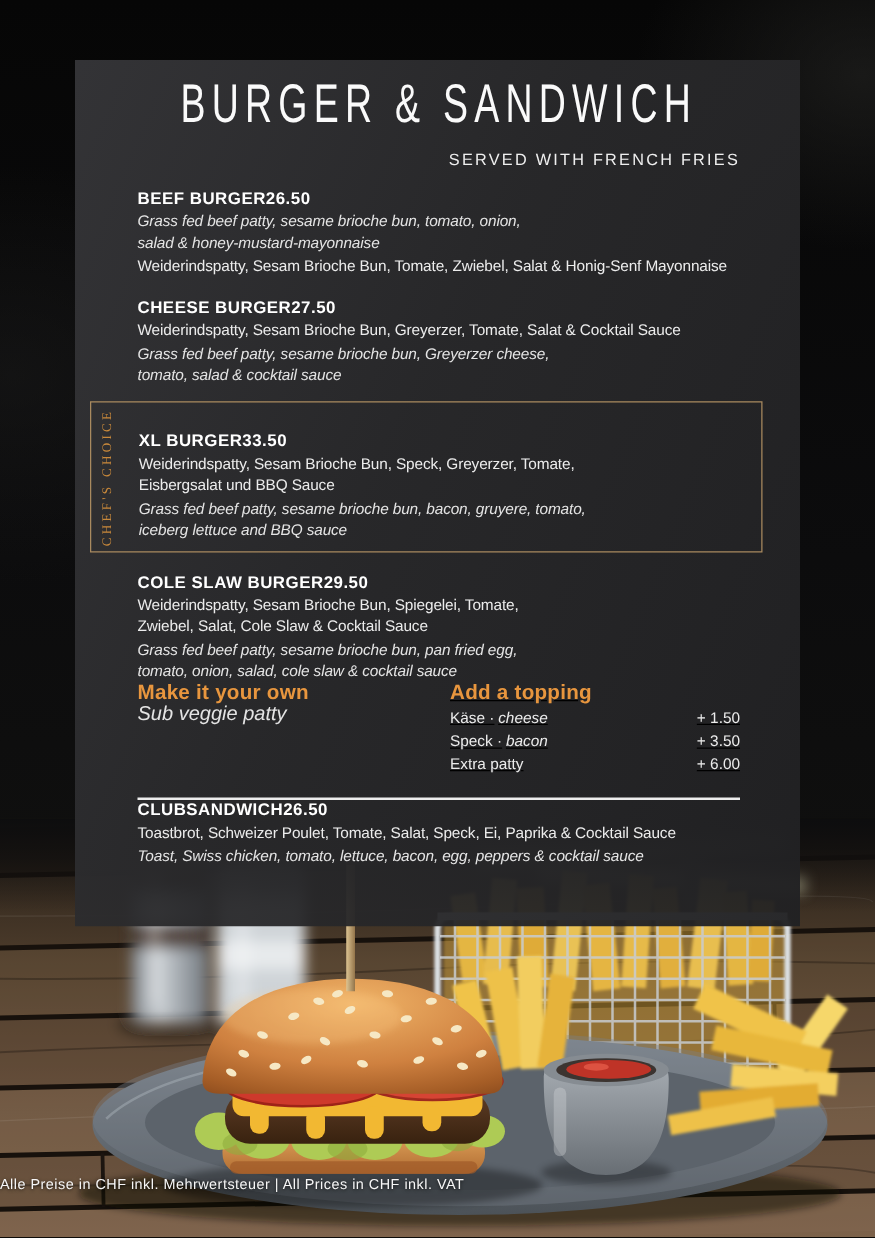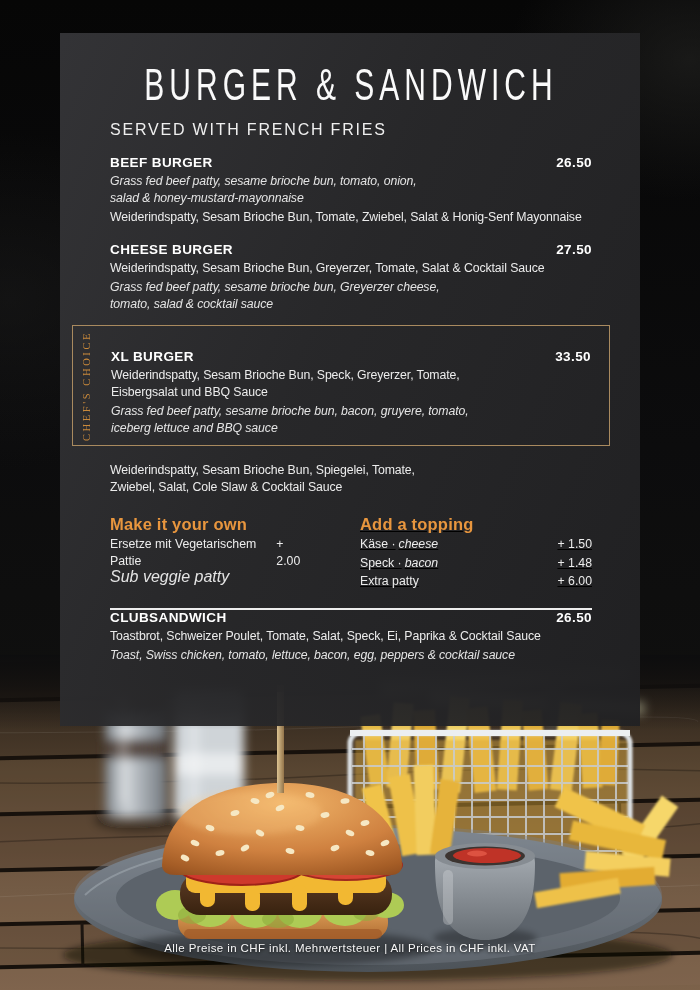--- a/index.html
+++ b/index.html
@@ -6,60 +6,60 @@
   .page{
     position:relative;width:700px;height:990px;overflow:hidden;
     font-family:"Liberation Sans",sans-serif;
     background:
       radial-gradient(260px 200px at 690px 60px, rgba(40,40,38,.55), rgba(0,0,0,0) 70%),
       radial-gradient(300px 240px at 10px 300px, rgba(28,28,28,.5), rgba(0,0,0,0) 70%),
       linear-gradient(#060606, #0c0c0d 45%, #121210 90%);
   }
   .photo{position:absolute;left:0;top:655px;width:700px;height:335px;z-index:1;}
   .card{
-    position:absolute;left:60px;top:33px;width:580px;height:693px;z-index:2;
-    box-sizing:border-box;padding:18px 48px 0 50px;
+    position:absolute;left:60px;top:48px;width:580px;height:693px;z-index:2;
+    box-sizing:border-box;padding:2px 48px 0 50px;
     background:linear-gradient(115deg, rgba(53,53,56,.96), rgba(41,41,43,.95) 45%, rgba(33,33,35,.96));
   }
   .title{
     text-align:center;color:#fafafa;font-size:30px;font-weight:400;
     letter-spacing:5px;line-height:48px;transform:scaleY(1.45);transform-origin:center top;
     white-space:nowrap;
   }
-  .subtitle{text-align:left;color:#efefef;font-size:16px;letter-spacing:1.8px;margin-top:22px;}
+  .subtitle{text-align:right;color:#efefef;font-size:13px;letter-spacing:1.8px;margin-top:22px;}
   .item{margin-top:16px;}
-  .item-head{display:flex;justify-content:space-between;align-items:baseline;
+  .item-head{display:flex;align-items:baseline;
     color:#ffffff;font-size:13.5px;font-weight:700;letter-spacing:.4px;}
   .desc{color:#ececec;font-size:12.3px;line-height:16.5px;letter-spacing:-.1px;
     margin-top:3px;white-space:pre-line;}
   .desc-en{font-style:italic;color:#e4e4e4;}
   .chef-box{
     position:relative;border:1px solid #a98a5f;
     margin:13px -18px 0 -38px;padding:7px 18px 9px 38px;
   }
   .chef-box .item{margin-top:16px;}
   .chef-badge{
     position:absolute;left:13px;top:50%;
     transform:translate(-50%,-50%) rotate(-90deg);
     white-space:nowrap;font-family:"Liberation Serif",serif;
     font-size:10.5px;letter-spacing:2.6px;color:#c9893b;
   }
-  .extras{display:flex;margin-top:20px;}
+  .extras{display:flex;}
   .col-left{width:250px;flex:none;}
   .col-right{flex:1;text-decoration:underline;}
   .extras-title{color:#e8963e;font-size:16.5px;font-weight:700;letter-spacing:.2px;}
   .opt-row{display:flex;justify-content:space-between;color:#ececec;
     font-size:12.3px;line-height:16.5px;margin-top:2px;}
   .col-left .opt-row{width:198px;}
   .opt-label i{margin-left:3px;}
   .opt-sub{font-style:italic;color:#e4e4e4;font-size:16px;line-height:16.5px;}
   .divider{border:none;border-top:2px solid #ededed;margin:18px 0 0 0;}
   .club{margin-top:0;}
   .footer{
-    position:absolute;left:0;right:0;top:942px;z-index:3;text-align:center;
+    position:absolute;left:0;right:0;top:942px;z-index:3;text-align:left;
     color:#f7f7f7;font-size:11.5px;letter-spacing:.4px;
     text-shadow:0 1px 3px rgba(0,0,0,.7);
   }
 </style>
 </head>
 <body>
 
 <div class="page">
 
   <svg class="photo" viewBox="0 0 700 335" width="700" height="335">
@@ -344,42 +344,44 @@
           <span>33.50</span>
         </div>
         <div class="desc">Weiderindspatty, Sesam Brioche Bun, Speck, Greyerzer, Tomate,
 Eisbergsalat und BBQ Sauce</div>
         <div class="desc desc-en">Grass fed beef patty, sesame brioche bun, bacon, gruyere, tomato,
 iceberg lettuce and BBQ sauce</div>
       </div>
     </div>
 
     <div class="item">
+      <div class="item-head">
+        <span>COLE SLAW BURGER</span>
+        <span>29.50</span>
+      </div>
       <div class="desc">Weiderindspatty, Sesam Brioche Bun, Spiegelei, Tomate,
 Zwiebel, Salat, Cole Slaw &amp; Cocktail Sauce</div>
+      <div class="desc desc-en">Grass fed beef patty, sesame brioche bun, pan fried egg,
+tomato, onion, salad, cole slaw &amp; cocktail sauce</div>
     </div>
 
     <div class="extras">
       <div class="col-left">
         <div class="extras-title">Make it your own</div>
-        <div class="opt-row">
-          <span class="opt-label">Ersetze mit Vegetarischem Pattie</span>
-          <span>+ 2.00</span>
-        </div>
         <div class="opt-sub">Sub veggie patty</div>
       </div>
       <div class="col-right">
         <div class="extras-title">Add a topping</div>
         <div class="opt-row">
           <span class="opt-label"><span>Käse ·</span><i>cheese</i></span>
           <span>+ 1.50</span>
         </div>
         <div class="opt-row">
           <span class="opt-label"><span>Speck ·</span><i>bacon</i></span>
-          <span>+ 1.48</span>
+          <span>+ 3.50</span>
         </div>
         <div class="opt-row">
           <span class="opt-label"><span>Extra patty</span><i></i></span>
           <span>+ 6.00</span>
         </div>
       </div>
     </div>
 
     <hr class="divider">
 

